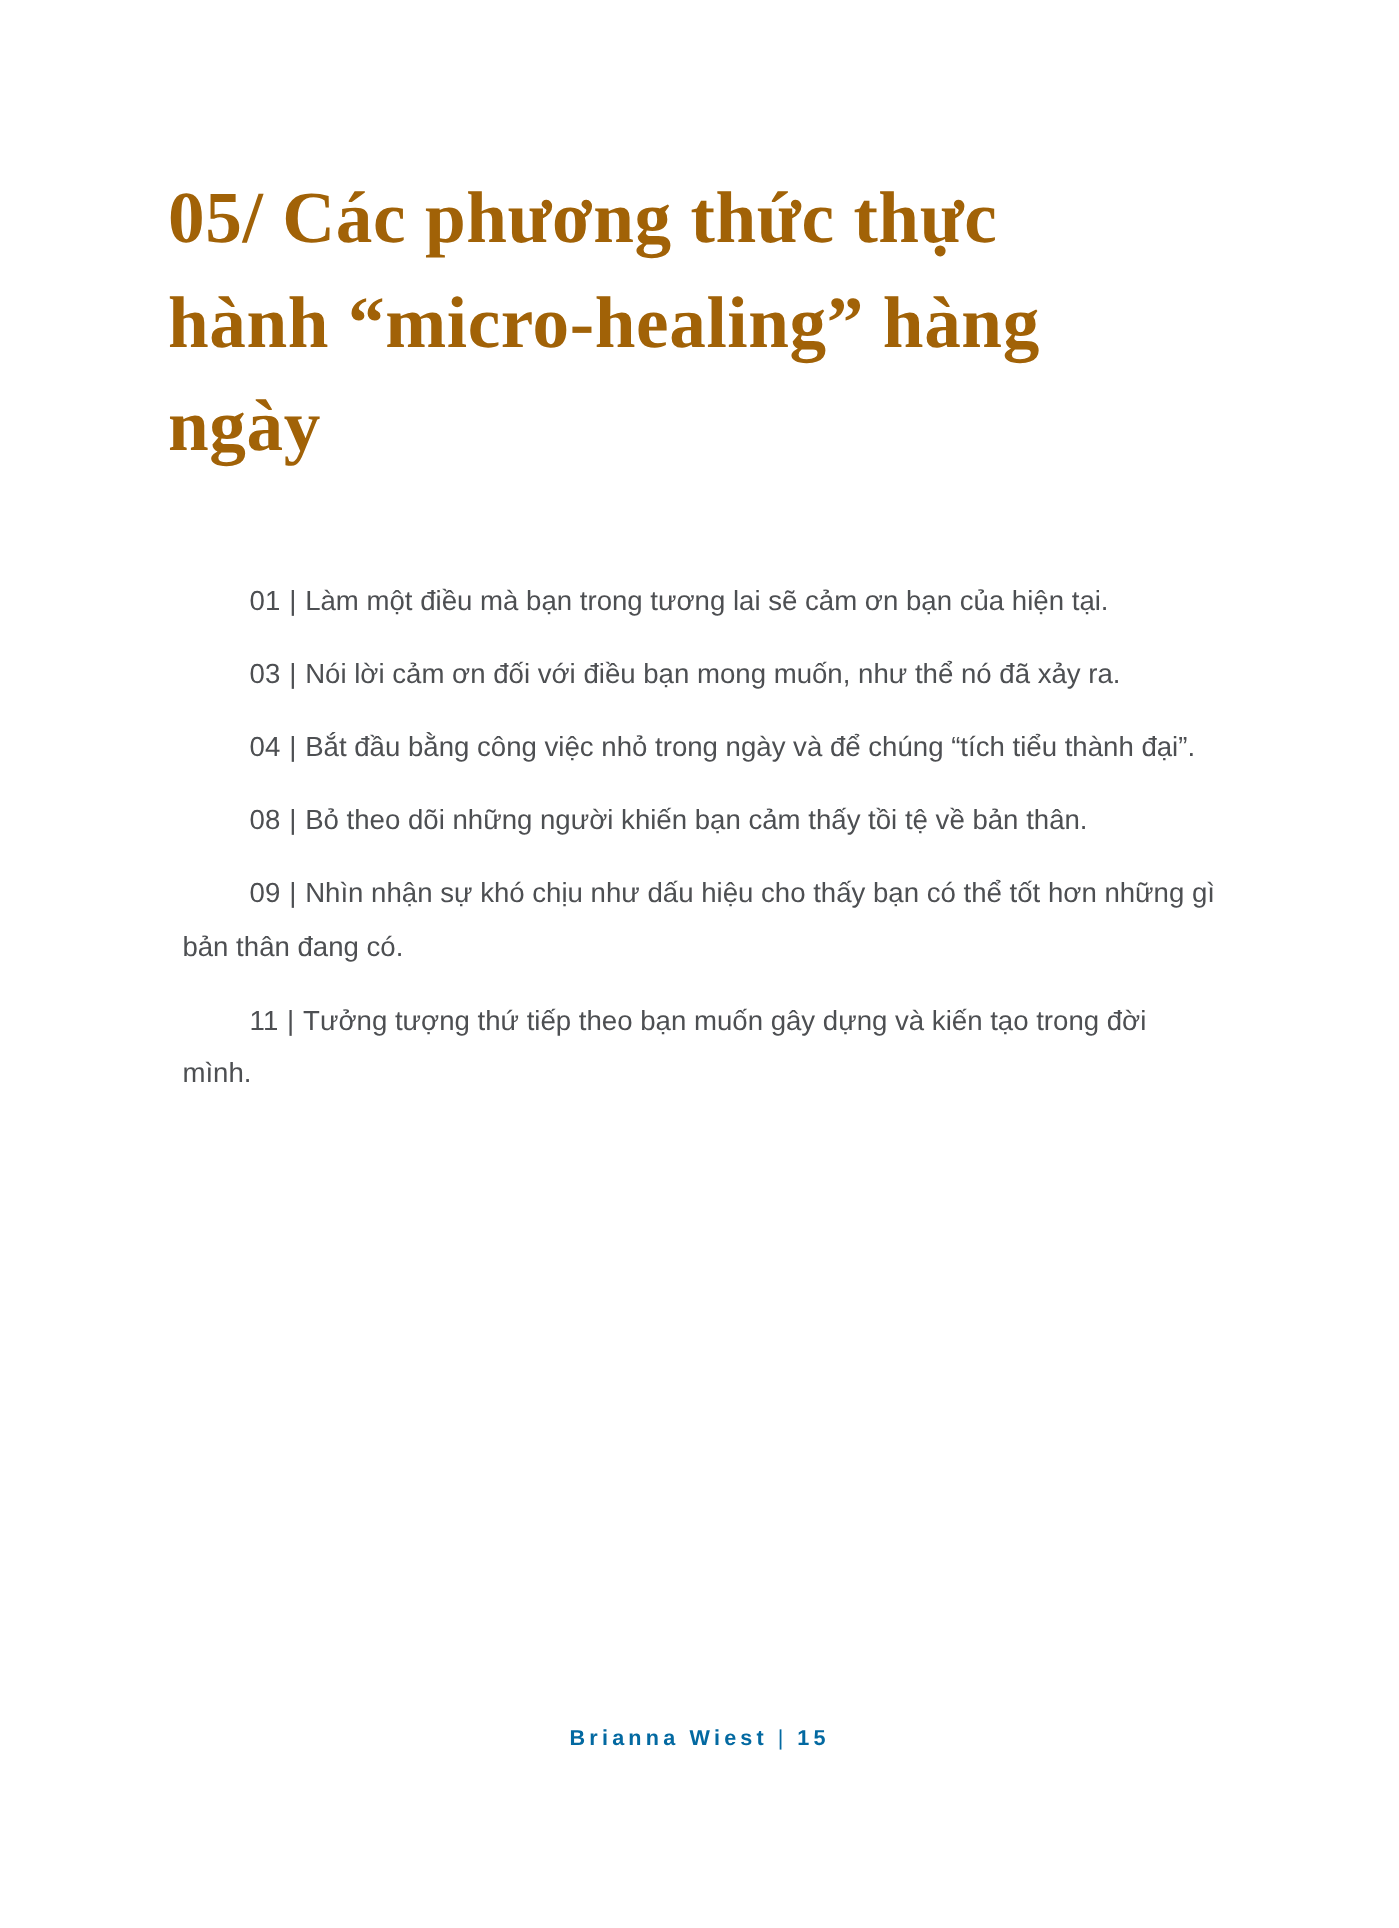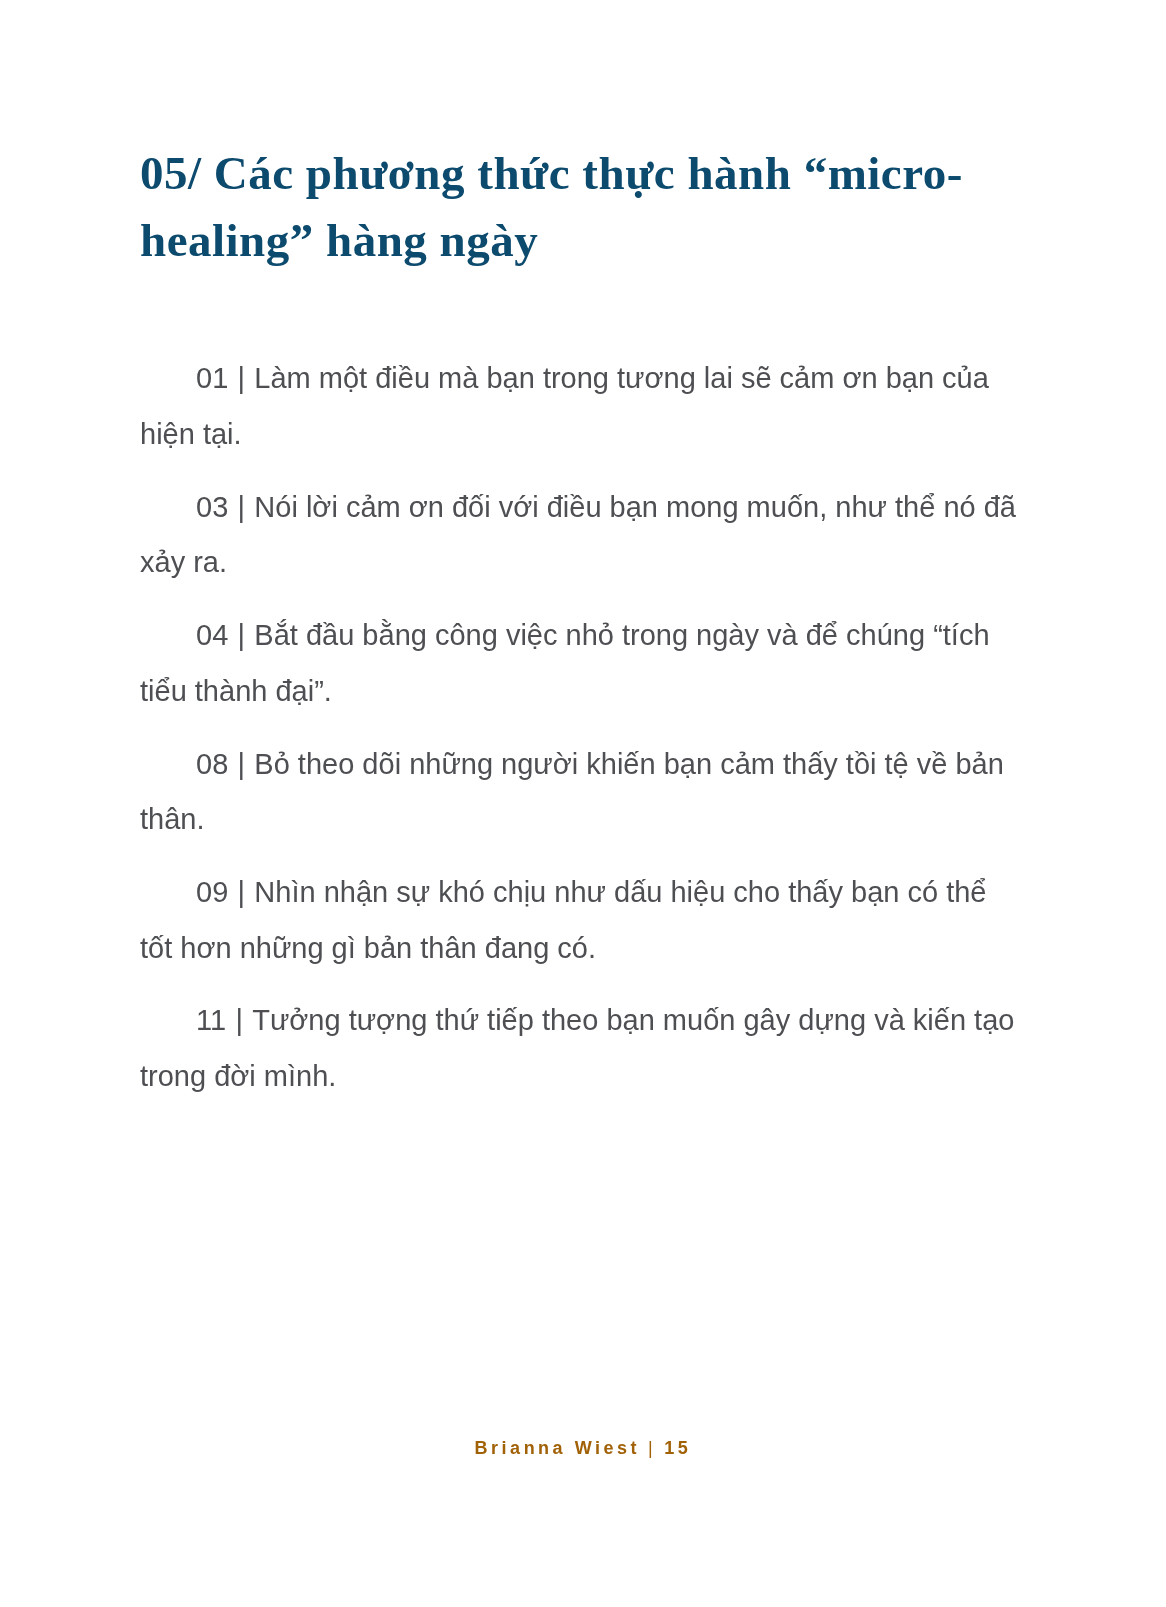--- a/index.html
+++ b/index.html
@@ -19,52 +19,52 @@
   }
   .content {
     position: absolute;
     left: 140px;
     right: 150px;
     top: 140px;
   }
   .title {
     font-family: "Liberation Serif", "DejaVu Serif", serif;
     font-weight: 700;
-    font-size: 47px;
+    font-size: 61px;
     line-height: 1.42;
-    color: #0c4a6e;
+    color: #a16207;
     letter-spacing: 0.5px;
     max-width: 830px;
     margin: 0 0 78px 0;
   }
   .list {
     margin: 0;
     padding: 0;
   }
   .item {
-    font-size: 29px;
+    font-size: 23px;
     line-height: 1.92;
-    margin: 0 0 17px 0;
+    margin: 0 0 17px 12px;
     text-indent: 56px;
     color: #4d4f52;
   }
   .item .sep {
     padding: 0 0.32em;
     color: #4d4f52;
   }
   .footer {
     position: absolute;
     left: 0;
     right: 0;
     bottom: 148px;
     text-align: center;
     font-size: 18px;
     font-weight: 700;
     letter-spacing: 3.5px;
-    color: #a16207;
+    color: #0369a1;
   }
   .footer .sep {
     padding: 0 0.45em;
     font-weight: 400;
   }
 </style>
 </head>
 <body>
 
 <div class="page">

